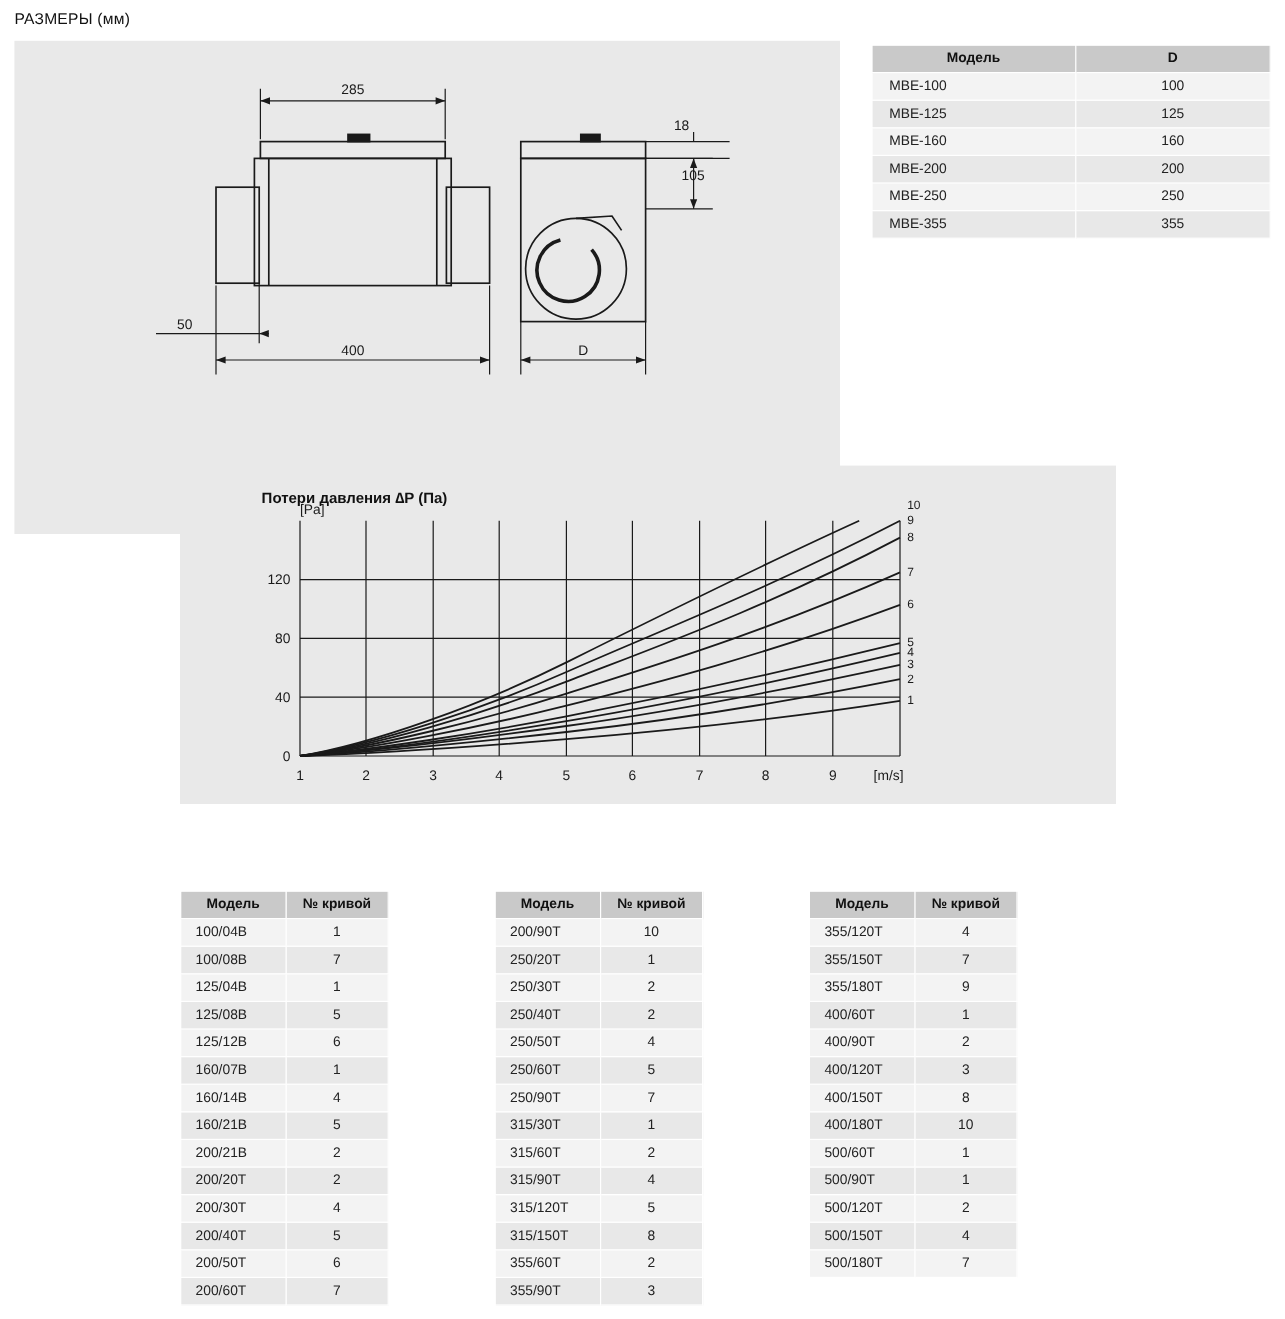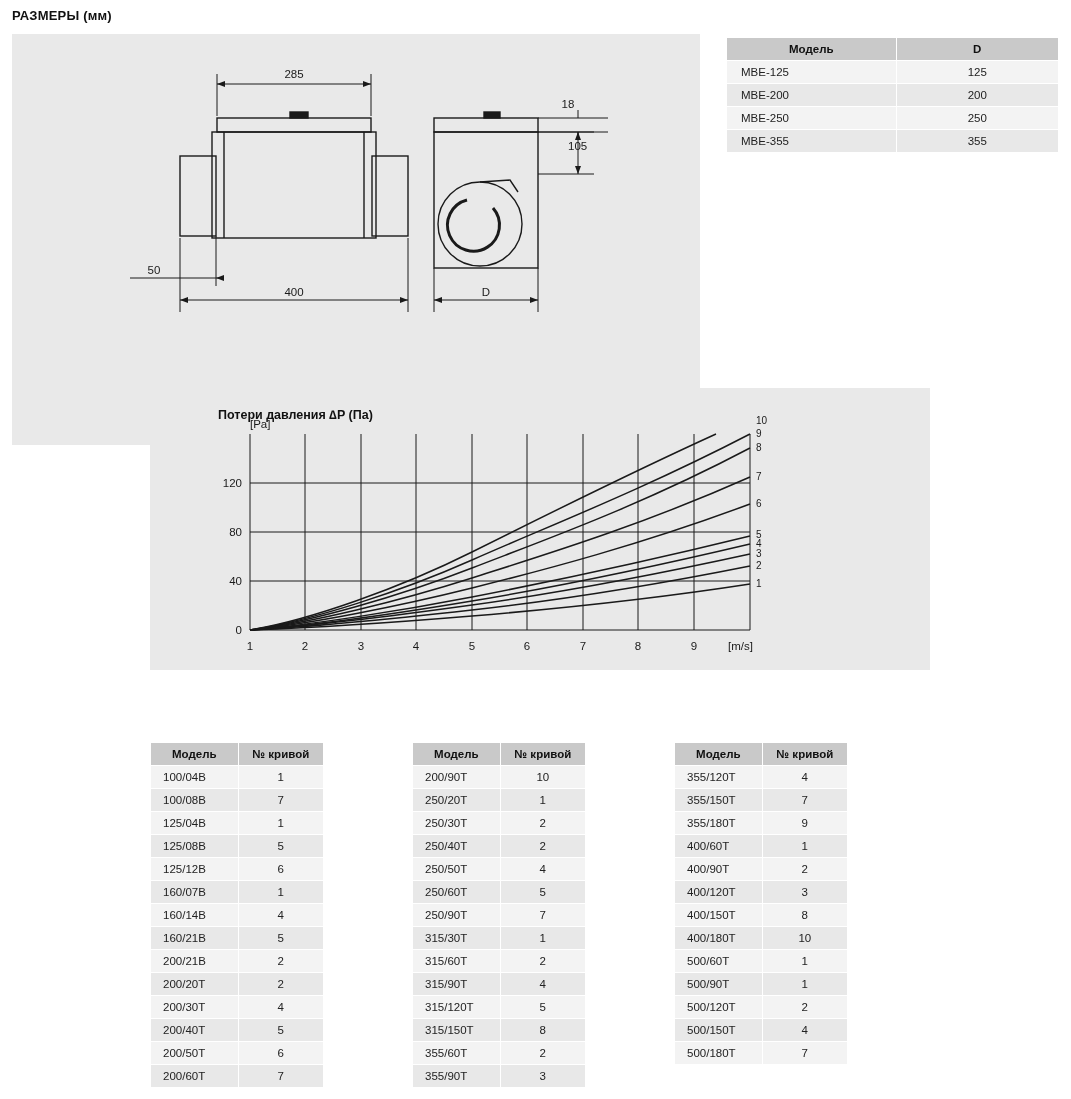--- a/index.html
+++ b/index.html
@@ -13,21 +13,21 @@
     position: relative;
     font-family: "Liberation Sans", sans-serif;
     color: #1a1a1a;
     -webkit-font-smoothing: antialiased;
   }
   .page-title {
     position: absolute;
     left: 12px;
     top: 8px;
     font-size: 13px;
-    font-weight: bold;
+    font-weight: normal;
     letter-spacing: 0.2px;
     color: #111;
   }
   
   .drawing-panel {
     position: absolute;
     left: 12px;
     top: 34px;
     width: 688px;
     height: 411px;
@@ -215,22 +215,30 @@
       <col class="c2">
     </colgroup>
   <thead>
     <tr>
       <th>Модель</th>
       <th>D</th>
     </tr>
   </thead>
   <tbody>
     <tr>
+        <td class="model">MBE-100</td>
+        <td>100</td>
+      </tr>
+    <tr>
         <td class="model">MBE-125</td>
         <td>125</td>
+      </tr>
+    <tr>
+        <td class="model">MBE-160</td>
+        <td>160</td>
       </tr>
     <tr>
         <td class="model">MBE-200</td>
         <td>200</td>
       </tr>
     <tr>
         <td class="model">MBE-250</td>
         <td>250</td>
       </tr>
     <tr>

